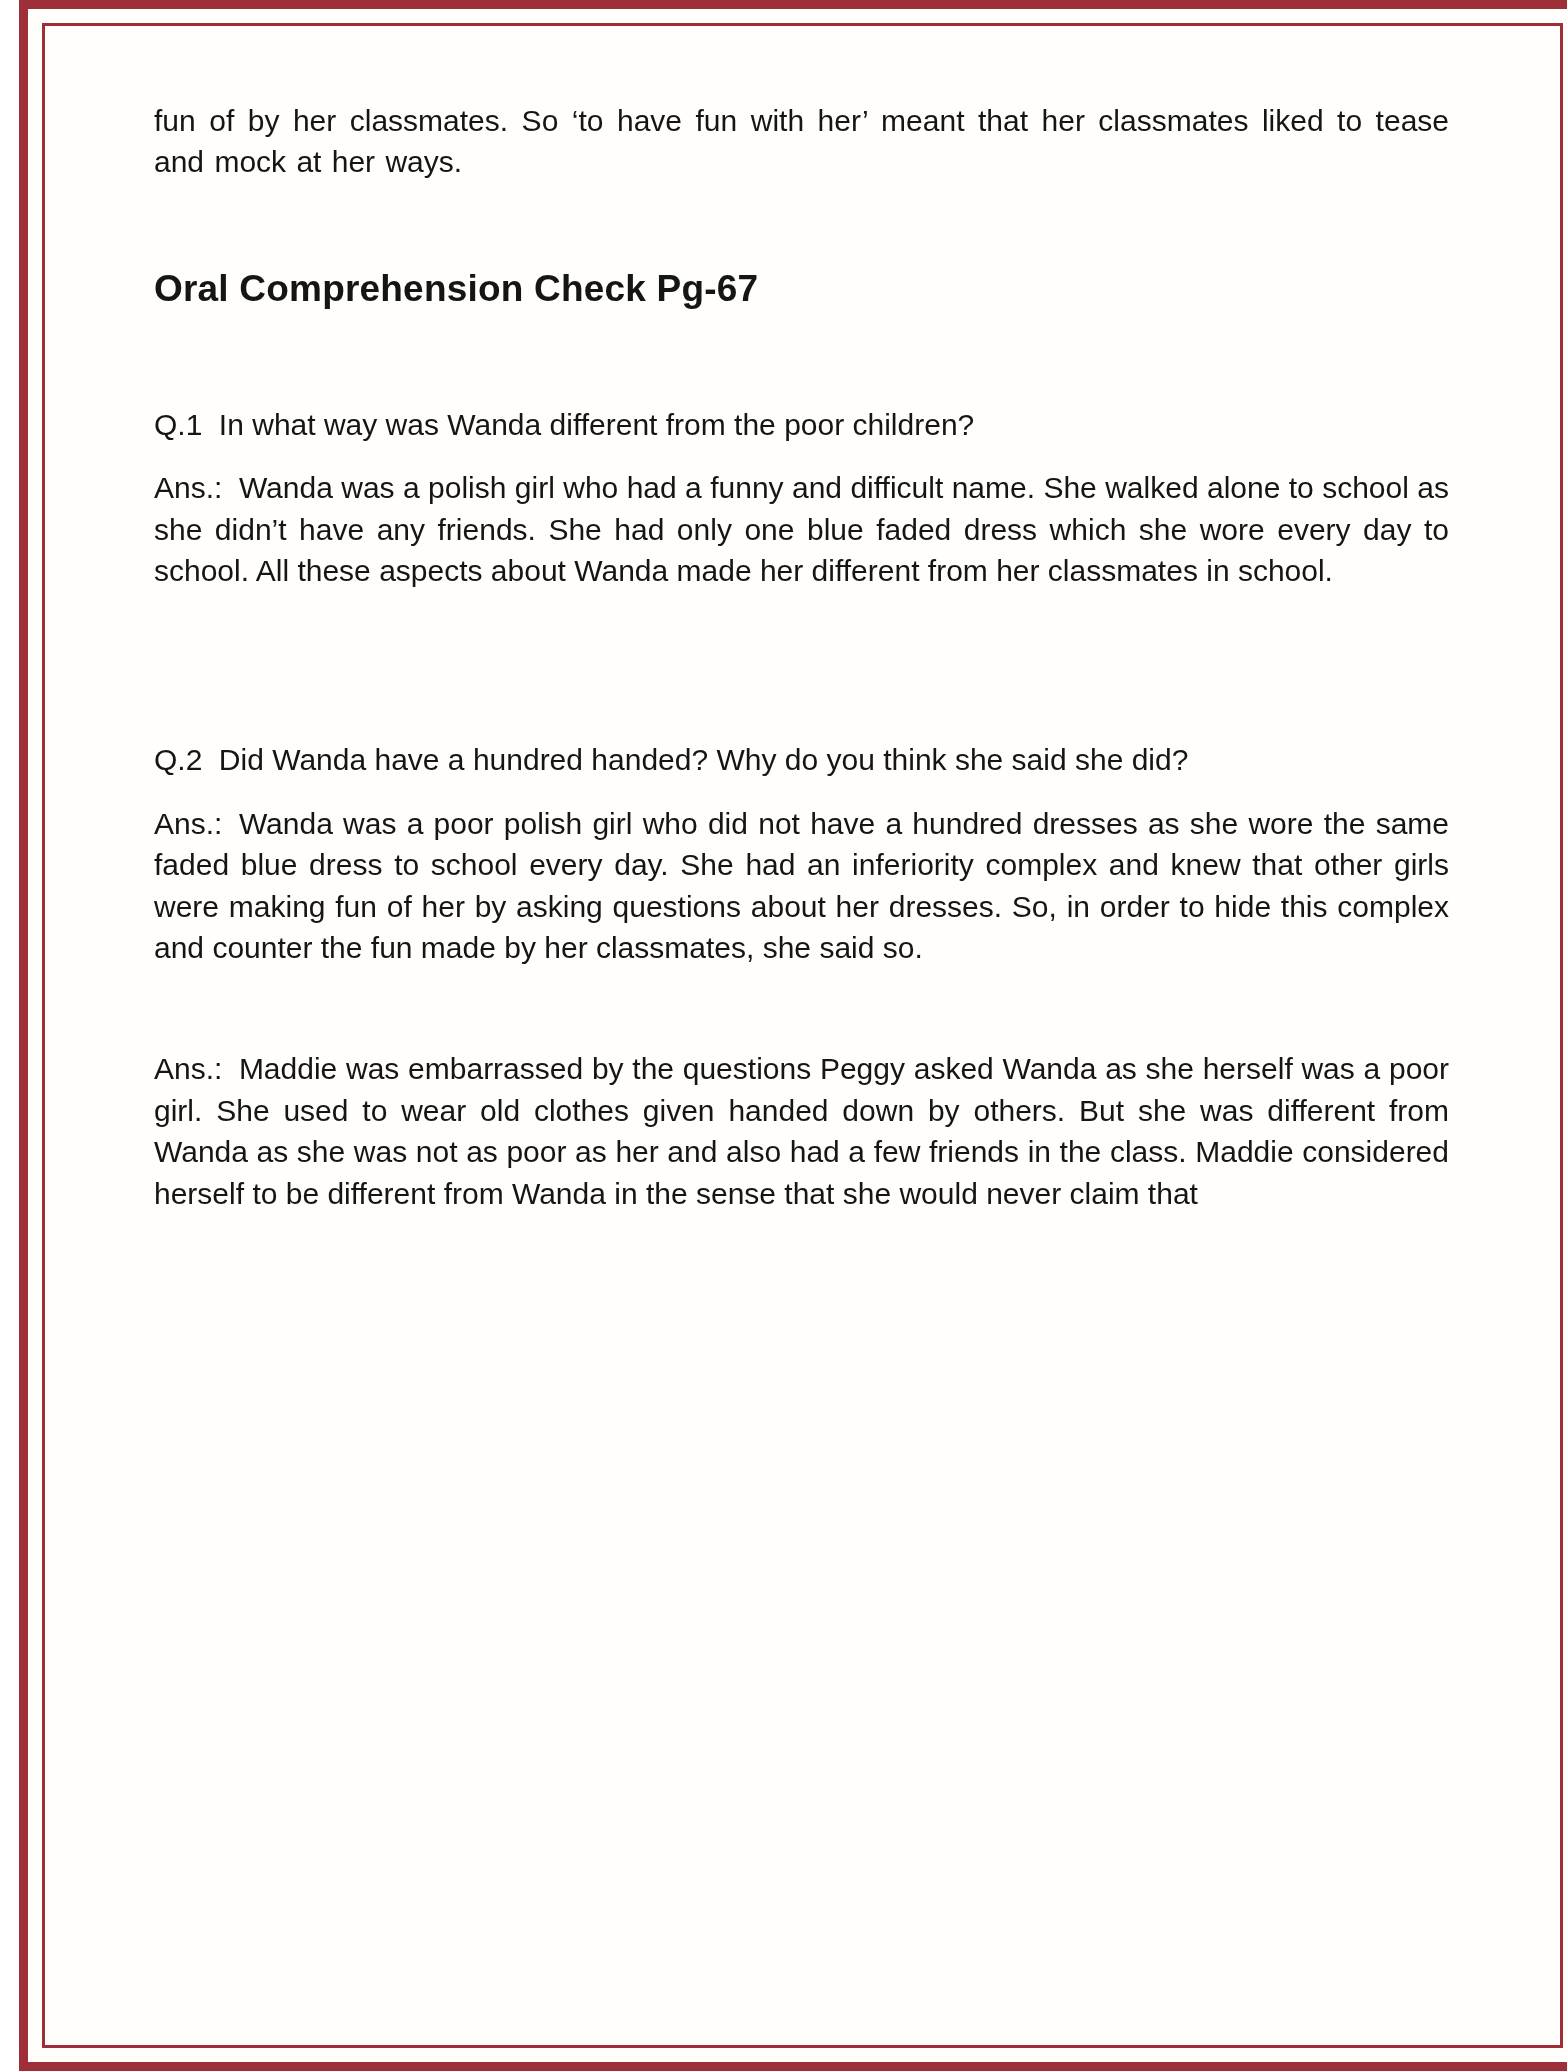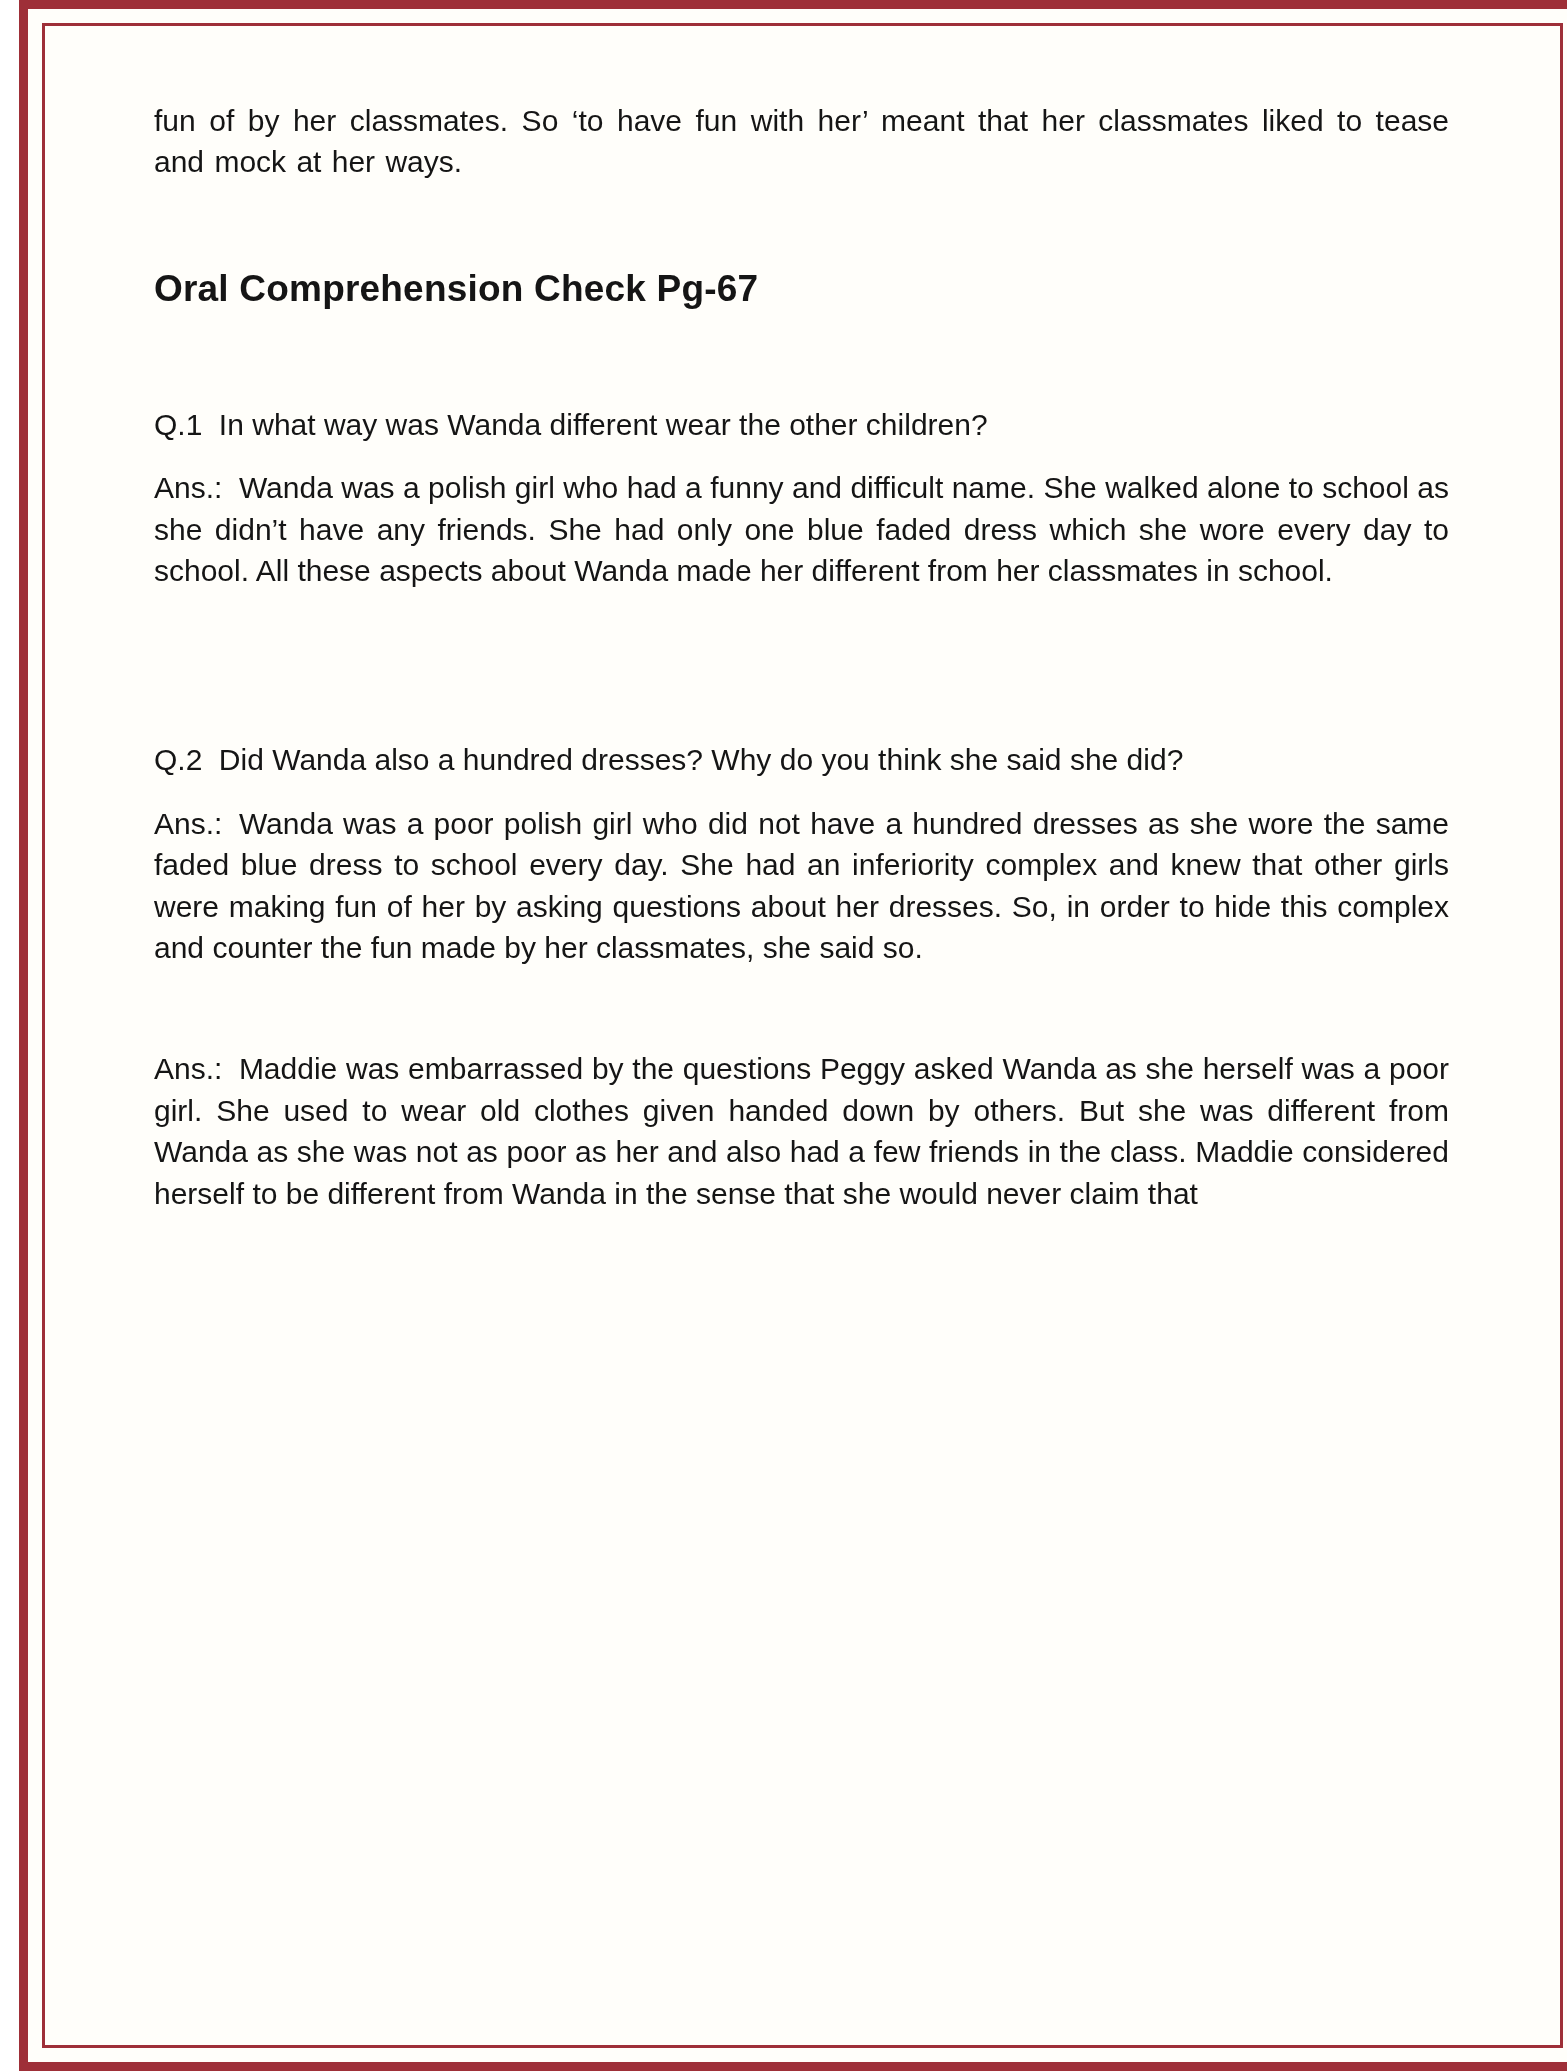--- a/index.html
+++ b/index.html
@@ -66,26 +66,26 @@
   <div class="outer-border"></div>
   <div class="inner-border"></div>
 
   <div class="content">
 
     <p class="intro-paragraph">fun of by her classmates. So ‘to have fun with her’ meant that her classmates liked to tease and mock at her ways.</p>
 
     <p class="section-heading">Oral Comprehension Check Pg-67</p>
 
     <div class="qa-block qa-block-0">
-      <p class="question-line"><span class="q-label">Q.1</span><span>In what way was Wanda different wear the other children?</span></p>
+      <p class="question-line"><span class="q-label">Q.1</span><span>In what way was Wanda different from the poor children?</span></p>
       <p class="answer-paragraph"><span class="ans-label">Ans.:</span><span>Wanda was a polish girl who had a funny and difficult name. She walked alone to school as she didn’t have any friends. She had only one blue faded dress which she wore every day to school. All these aspects about Wanda made her different from her classmates in school.</span></p>
     </div>
 
     <div class="qa-block qa-block-1">
-      <p class="question-line"><span class="q-label">Q.2</span><span>Did Wanda also a hundred dresses? Why do you think she said she did?</span></p>
+      <p class="question-line"><span class="q-label">Q.2</span><span>Did Wanda have a hundred handed? Why do you think she said she did?</span></p>
       <p class="answer-paragraph"><span class="ans-label">Ans.:</span><span>Wanda was a poor polish girl who did not have a hundred dresses as she wore the same faded blue dress to school every day. She had an inferiority complex and knew that other girls were making fun of her by asking questions about her dresses. So, in order to hide this complex and counter the fun made by her classmates, she said so.</span></p>
     </div>
 
     <div class="qa-block qa-block-2">
       <p class="answer-paragraph"><span class="ans-label">Ans.:</span><span>Maddie was embarrassed by the questions Peggy asked Wanda as she herself was a poor girl. She used to wear old clothes given handed down by others. But she was different from Wanda as she was not as poor as her and also had a few friends in the class. Maddie considered herself to be different from Wanda in the sense that she would never claim that</span></p>
     </div>
 
   </div>
 </div>
 

